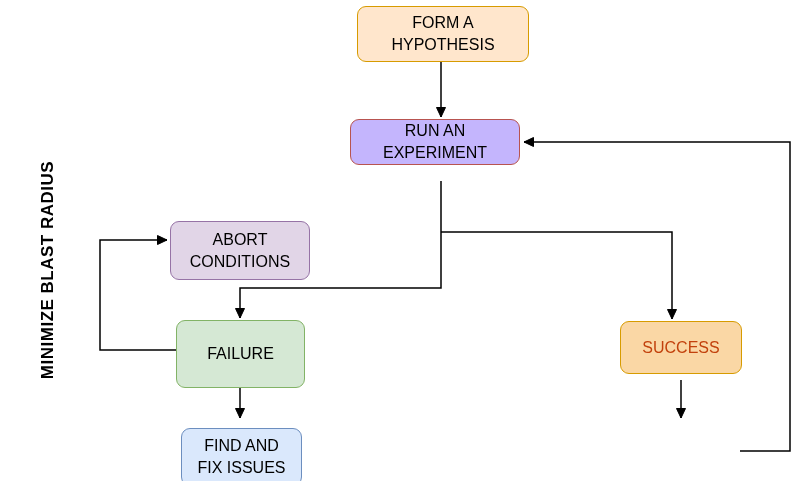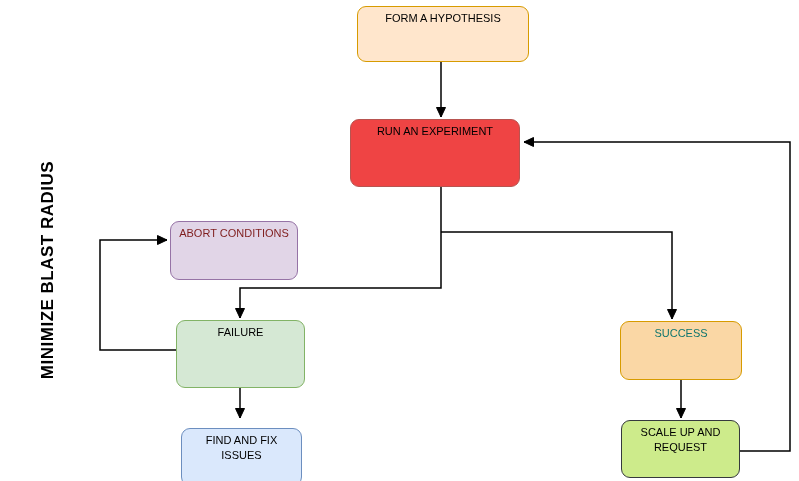--- a/index.html
+++ b/index.html
@@ -15,23 +15,24 @@
     position: absolute;
     left: 0; top: 0;
     width: 799px; height: 481px;
   }
   .node {
     position: absolute;
     box-sizing: border-box;
     border: 1.6px solid #000;
     border-radius: 9px;
     display: flex;
+    align-items: center;
     justify-content: center;
     text-align: center;
-    font-size: 11px;
+    font-size: 16px;
     line-height: 1.35;
     padding: 4px 8px;
     color: #000;
   }
   .side-label {
     position: absolute;
     left: 48px;
     top: 270px;
     transform: translate(-50%, -50%) rotate(-90deg);
     white-space: nowrap;
@@ -60,31 +61,28 @@
       <path d="M681,380 L681,418" fill="none" stroke="#000000" stroke-width="1.5" marker-end="url(#arrowhead)"></path>
       <path d="M176,350 L100,350 L100,240 L167,240" fill="none" stroke="#000000" stroke-width="1.5" marker-end="url(#arrowhead)"></path>
       <path d="M740,451 L790,451 L790,142 L524,142" fill="none" stroke="#000000" stroke-width="1.5" marker-end="url(#arrowhead)"></path>
     </svg>
 
   <div class="side-label">MINIMIZE BLAST RADIUS</div>
 
 <div class="node" style="left: 357px; top: 6px; width: 172px; height: 56px; background: rgb(255, 230, 204); border-color: rgb(215, 155, 0); color: rgb(0, 0, 0);">
       <span>FORM A HYPOTHESIS</span>
     </div>
-    <div class="node" style="left: 350px; top: 119px; width: 170px; height: 68px; background: #ef4444; border-color: rgb(184, 84, 80); color: rgb(0, 0, 0);">
+    <div class="node" style="left: 350px; top: 119px; width: 170px; height: 46px; background: #c4b5fd; border-color: rgb(184, 84, 80); color: rgb(0, 0, 0);">
       <span>RUN AN EXPERIMENT</span>
     </div>
-    <div class="node" style="left: 170px; top: 221px; width: 128px; height: 59px; background: rgb(225, 213, 231); border-color: rgb(150, 115, 166); color: #7f1d1d;">
+    <div class="node" style="left: 170px; top: 221px; width: 140px; height: 59px; background: rgb(225, 213, 231); border-color: rgb(150, 115, 166); color: #000000;">
       <span>ABORT CONDITIONS</span>
     </div>
     <div class="node" style="left: 176px; top: 320px; width: 129px; height: 68px; background: rgb(213, 232, 212); border-color: rgb(130, 179, 102); color: rgb(0, 0, 0);">
       <span>FAILURE</span>
     </div>
     <div class="node" style="left: 181px; top: 428px; width: 121px; height: 58px; background: rgb(218, 232, 252); border-color: rgb(108, 142, 191); color: rgb(0, 0, 0);">
       <span>FIND AND FIX ISSUES</span>
     </div>
-    <div class="node" style="left: 620px; top: 321px; width: 122px; height: 59px; background: rgb(250, 215, 165); border-color: rgb(215, 155, 0); color: #0f766e;">
+    <div class="node" style="left: 620px; top: 321px; width: 122px; height: 53px; background: rgb(250, 215, 165); border-color: rgb(215, 155, 0); color: #c2410c;">
       <span>SUCCESS</span>
-    </div>
-    <div class="node" style="left: 621px; top: 420px; width: 119px; height: 58px; background: rgb(205, 235, 139); border-color: rgb(54, 57, 61); color: rgb(0, 0, 0);">
-      <span>SCALE UP AND REQUEST</span>
     </div>
   </div>
 
 </body></html>

